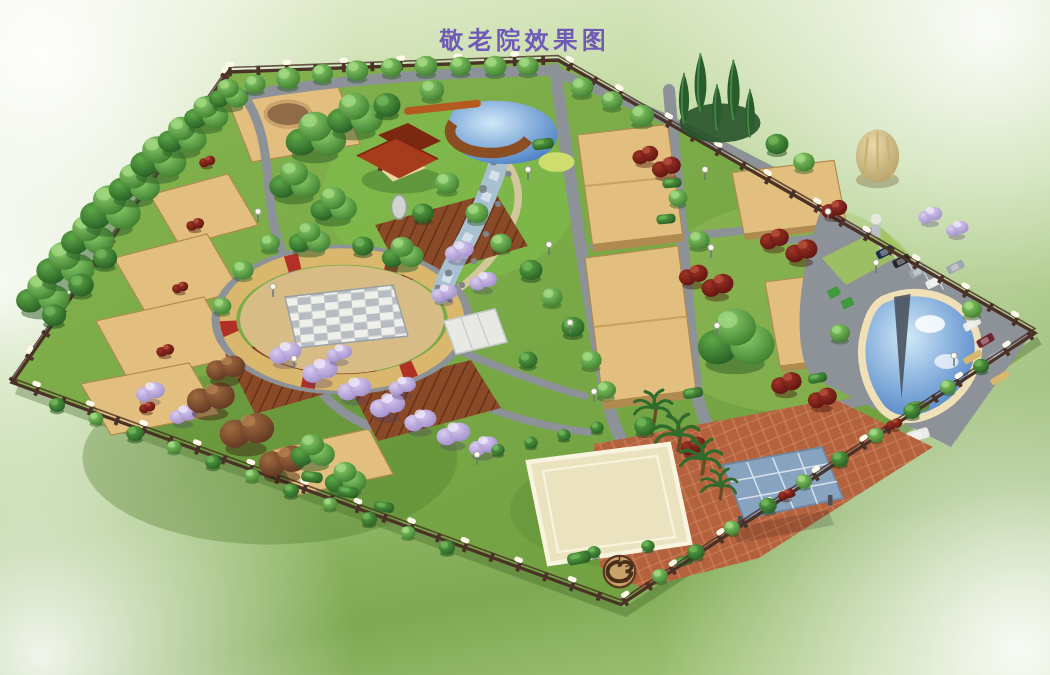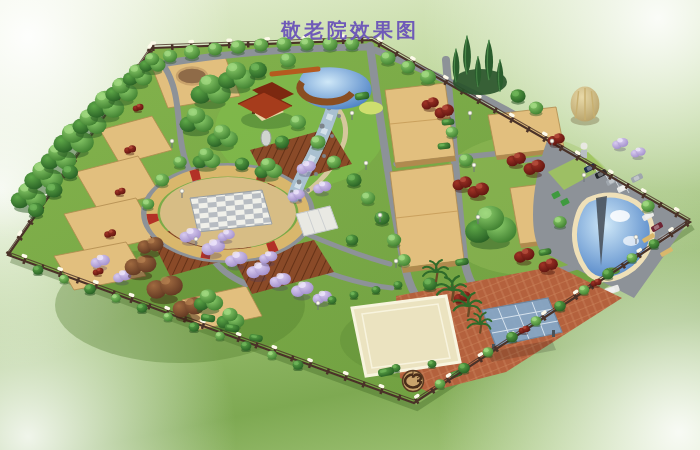--- a/index.html
+++ b/index.html
@@ -10,21 +10,21 @@
       radial-gradient(circle at 4% 8%,  rgba(255,255,255,.95), rgba(255,255,255,0) 26%),
       radial-gradient(circle at 0% 42%, rgba(255,255,255,.85), rgba(255,255,255,0) 24%),
       radial-gradient(circle at 94% 4%, rgba(255,255,255,.92), rgba(255,255,255,0) 30%),
       radial-gradient(circle at 97% 96%,rgba(255,255,255,.92), rgba(255,255,255,0) 30%),
       radial-gradient(circle at 4% 97%, rgba(255,255,255,.88), rgba(255,255,255,0) 26%),
       linear-gradient(168deg, var(--c-bg_light) 0%, var(--c-bg_mid) 42%, var(--c-bg_green) 78%, var(--c-bg_mid) 100%);
   }
   #stage{position:absolute;left:0;top:0;}
   .page-title{
     position:absolute;top:17px;left:0;width:700px;text-align:center;
-    font-family:"Liberation Serif",serif;font-size:20px;font-weight:600;
+    font-family:"Liberation Serif",serif;font-size:16px;font-weight:600;
     letter-spacing:3px;color:var(--c-title_purple);
   }
   .road{stroke:var(--c-road);fill:none;stroke-linecap:round;stroke-linejoin:round;}
   .road-f{fill:var(--c-road);}
   .cream{stroke:var(--c-path_cream);fill:none;stroke-linecap:round;}
   .plot{fill:var(--c-plot_tan);stroke:var(--c-plot_edge);stroke-width:.8;}
   .fence-rail{stroke:var(--c-fence_brown);fill:none;}
   .post{stroke:var(--c-fence_brown);fill:none;}
   .lampdash{stroke:var(--c-fence_lamp);fill:none;}
 </style>

